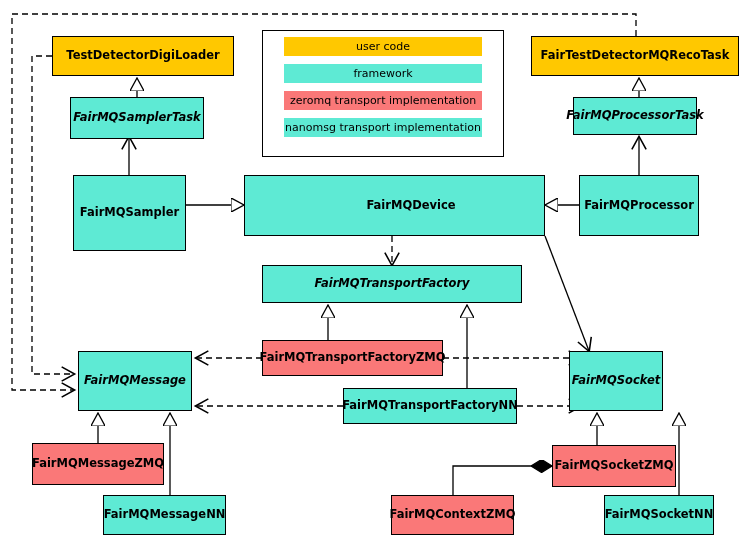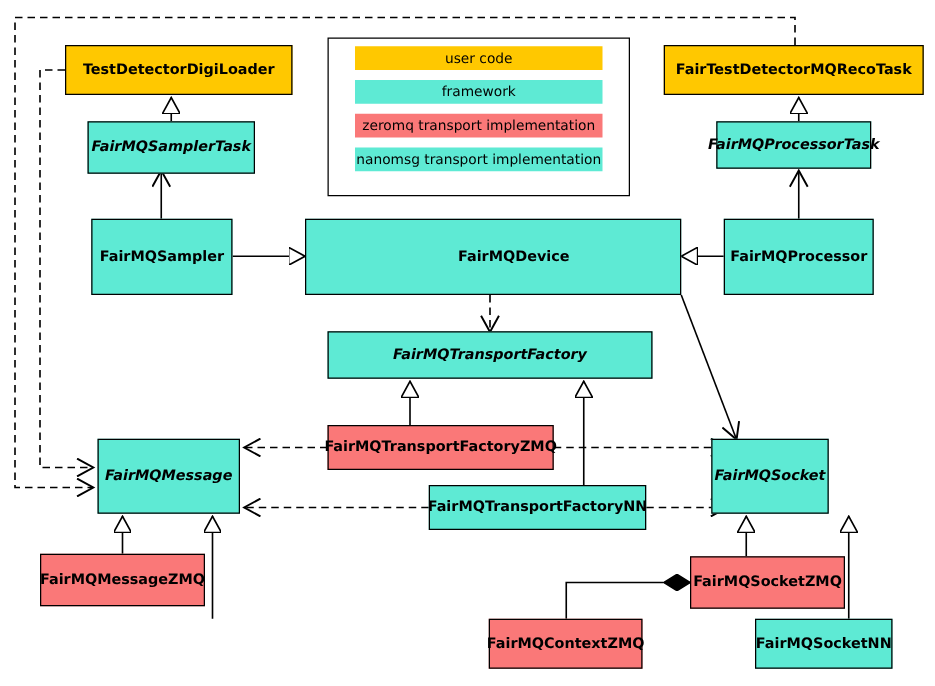--- a/index.html
+++ b/index.html
@@ -147,38 +147,39 @@
   </div>
 
   <div class="node c-user" style="left:52px;top:36px;width:182px;height:40px;">TestDetectorDigiLoader</div>
 
   <div class="node c-user" style="left:531px;top:36px;width:208px;height:40px;">FairTestDetectorMQRecoTask</div>
 
   <div class="node c-framework abstract" style="left:70px;top:97px;width:134px;height:42px;">FairMQSamplerTask</div>
 
   <div class="node c-framework abstract" style="left:573px;top:97px;width:124px;height:38px;">FairMQProcessorTask</div>
 
-  <div class="node c-framework" style="left:73px;top:175px;width:113px;height:61px;">FairMQSampler</div>
+  <div class="node c-framework" style="left:73px;top:175px;width:113px;height:76px;">FairMQSampler</div>
 
   <div class="node c-framework" style="left:244px;top:175px;width:301px;height:61px;padding-left:36px;">FairMQDevice</div>
 
   <div class="node c-framework" style="left:579px;top:175px;width:120px;height:61px;">FairMQProcessor</div>
 
   <div class="node c-framework abstract" style="left:262px;top:265px;width:260px;height:38px;">FairMQTransportFactory</div>
 
   <div class="node c-zeromq" style="left:262px;top:340px;width:181px;height:36px;">FairMQTransportFactoryZMQ</div>
 
   <div class="node c-nanomsg" style="left:343px;top:388px;width:174px;height:36px;">FairMQTransportFactoryNN</div>
 
   <div class="node c-framework abstract" style="left:78px;top:351px;width:114px;height:60px;">FairMQMessage</div>
 
   <div class="node c-framework abstract" style="left:569px;top:351px;width:94px;height:60px;">FairMQSocket</div>
 
   <div class="node c-zeromq" style="left:32px;top:443px;width:132px;height:42px;">FairMQMessageZMQ</div>
 
+  <div class="node c-nanomsg" style="left:103px;top:495px;width:123px;height:40px;">FairMQMessageNN</div>
 
   <div class="node c-zeromq" style="left:552px;top:445px;width:124px;height:42px;">FairMQSocketZMQ</div>
 
   <div class="node c-zeromq" style="left:391px;top:495px;width:123px;height:40px;">FairMQContextZMQ</div>
 
   <div class="node c-nanomsg" style="left:604px;top:495px;width:110px;height:40px;">FairMQSocketNN</div>
 
 </div>
 
 </body></html>

